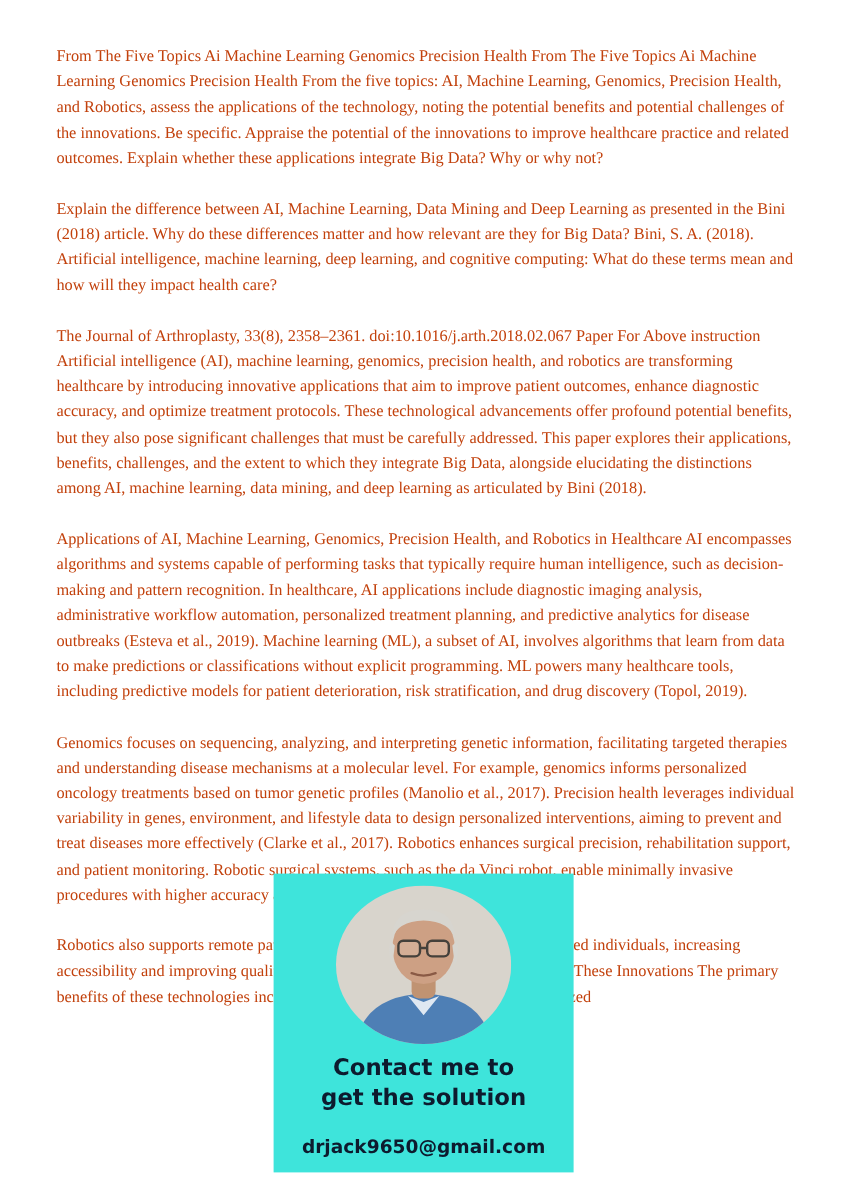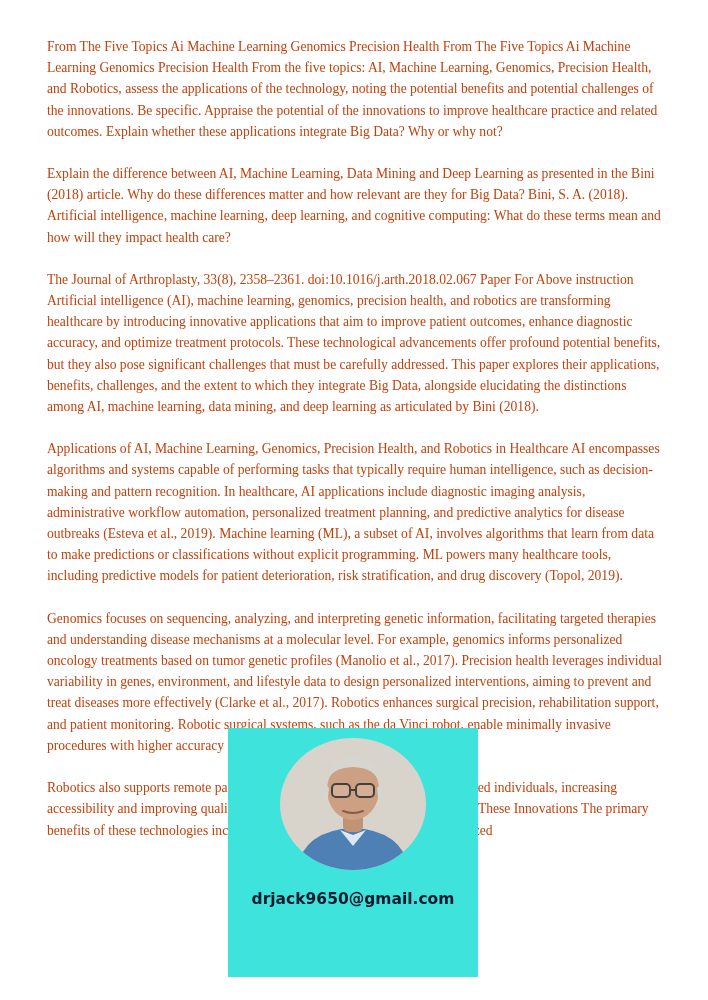--- a/index.html
+++ b/index.html
@@ -98,18 +98,22 @@
           <path d="M45 46 Q43 60 47 66 L49 50 Z" fill="#d7d5cf"></path>
           <path d="M101 46 Q103 60 99 66 L97 50 Z" fill="#d7d5cf"></path>
           <rect x="52" y="46" width="18" height="13" rx="4" fill="rgba(255,255,255,0.15)" stroke="#44403b" stroke-width="2"></rect>
           <rect x="76" y="46" width="18" height="13" rx="4" fill="rgba(255,255,255,0.15)" stroke="#44403b" stroke-width="2"></rect>
           <line x1="70" y1="52" x2="76" y2="52" stroke="#44403b" stroke-width="2"></line>
           <path d="M63 73 Q73 77 83 73" stroke="#8a5a45" stroke-width="2" fill="none" stroke-linecap="round"></path>
         </g>
       </svg>
     </div>
 
+    <div class="card-heading">
+      <div>Contact me to</div>
+      <div>get the solution</div>
+    </div>
 
     <div class="card-email">drjack9650@gmail.com</div>
 
   </aside>
 
 </div>
 
 </body></html>

